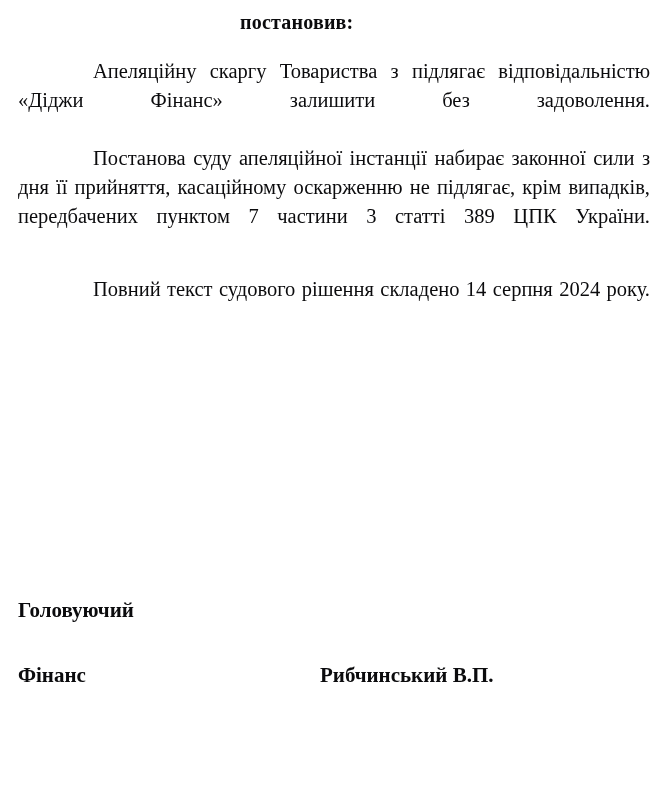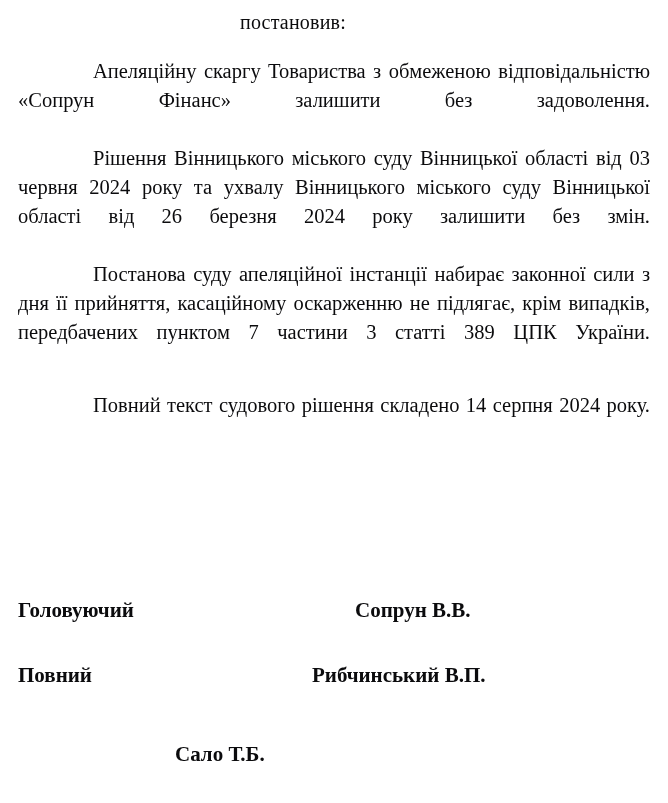--- a/index.html
+++ b/index.html
@@ -22,21 +22,21 @@
     position: relative;
     width: 668px;
     height: 803px;
     box-sizing: border-box;
     padding: 0 18px 0 18px;
   }
 
   
   .doc-heading {
     font-size: 20px;
-    font-weight: normal;
+    font-weight: bold;
     line-height: 29px;
     margin: 0;
     padding-top: 8px;
     padding-left: 222px;
     letter-spacing: 0.2px;
     white-space: nowrap;
   }
 
   
   .body-block {
@@ -87,61 +87,56 @@
     left: 18px;
     top: 0;
   }
 
   .sig-name {
     position: absolute;
     top: 0;
   }
 
   .sig-name.col-a { left: 355px; }
-  .sig-name.col-b { left: 312px; }
+  .sig-name.col-b { left: 320px; }
   .sig-name.col-c { left: 175px; }
 
   .sig-row.trailing {
     height: 44px;
   }
 
   
   .sig-row.extra-gap {
     margin-top: 14px;
   }
 </style>
 </head>
 <body>
 
 <div class="page">
 
   <h1 class="doc-heading">постановив:</h1>
 
   <div class="body-block">
-    <p class="para">Апеляційну скаргу Товариства з обмеженою відповідальністю «Сопрун Фінанс» залишити без задоволення.</p>
+    <p class="para">Апеляційну скаргу Товариства з підлягає відповідальністю «Діджи Фінанс» залишити без задоволення.</p>
 
-    <p class="para">Рішення Вінницького міського суду Вінницької області від 03 червня 2024 року та ухвалу Вінницького міського суду Вінницької області від 26 березня 2024 року залишити без змін.</p>
 
 
     <p class="para">Постанова суду апеляційної інстанції набирає законної сили з дня її прийняття, касаційному оскарженню не підлягає, крім випадків, передбачених пунктом 7 частини 3 статті 389 ЦПК України.</p>
 
     <p class="para spaced-before">Повний текст судового рішення складено 14 серпня 2024 року.</p>
   </div>
 
   <div class="signature-block">
 
     <div class="sig-row">
       <span class="sig-role">Головуючий</span>
-      <span class="sig-name col-a">Сопрун В.В.</span>
     </div>
 
     <div class="sig-row">
-      <span class="sig-role">Повний</span>
+      <span class="sig-role">Фінанс</span>
       <span class="sig-name col-b">Рибчинський В.П.</span>
     </div>
 
-    <div class="sig-row trailing extra-gap">
-      <span class="sig-name col-c">Сало Т.Б.</span>
-    </div>
 
   </div>
 
 </div>
 
 </body></html>

